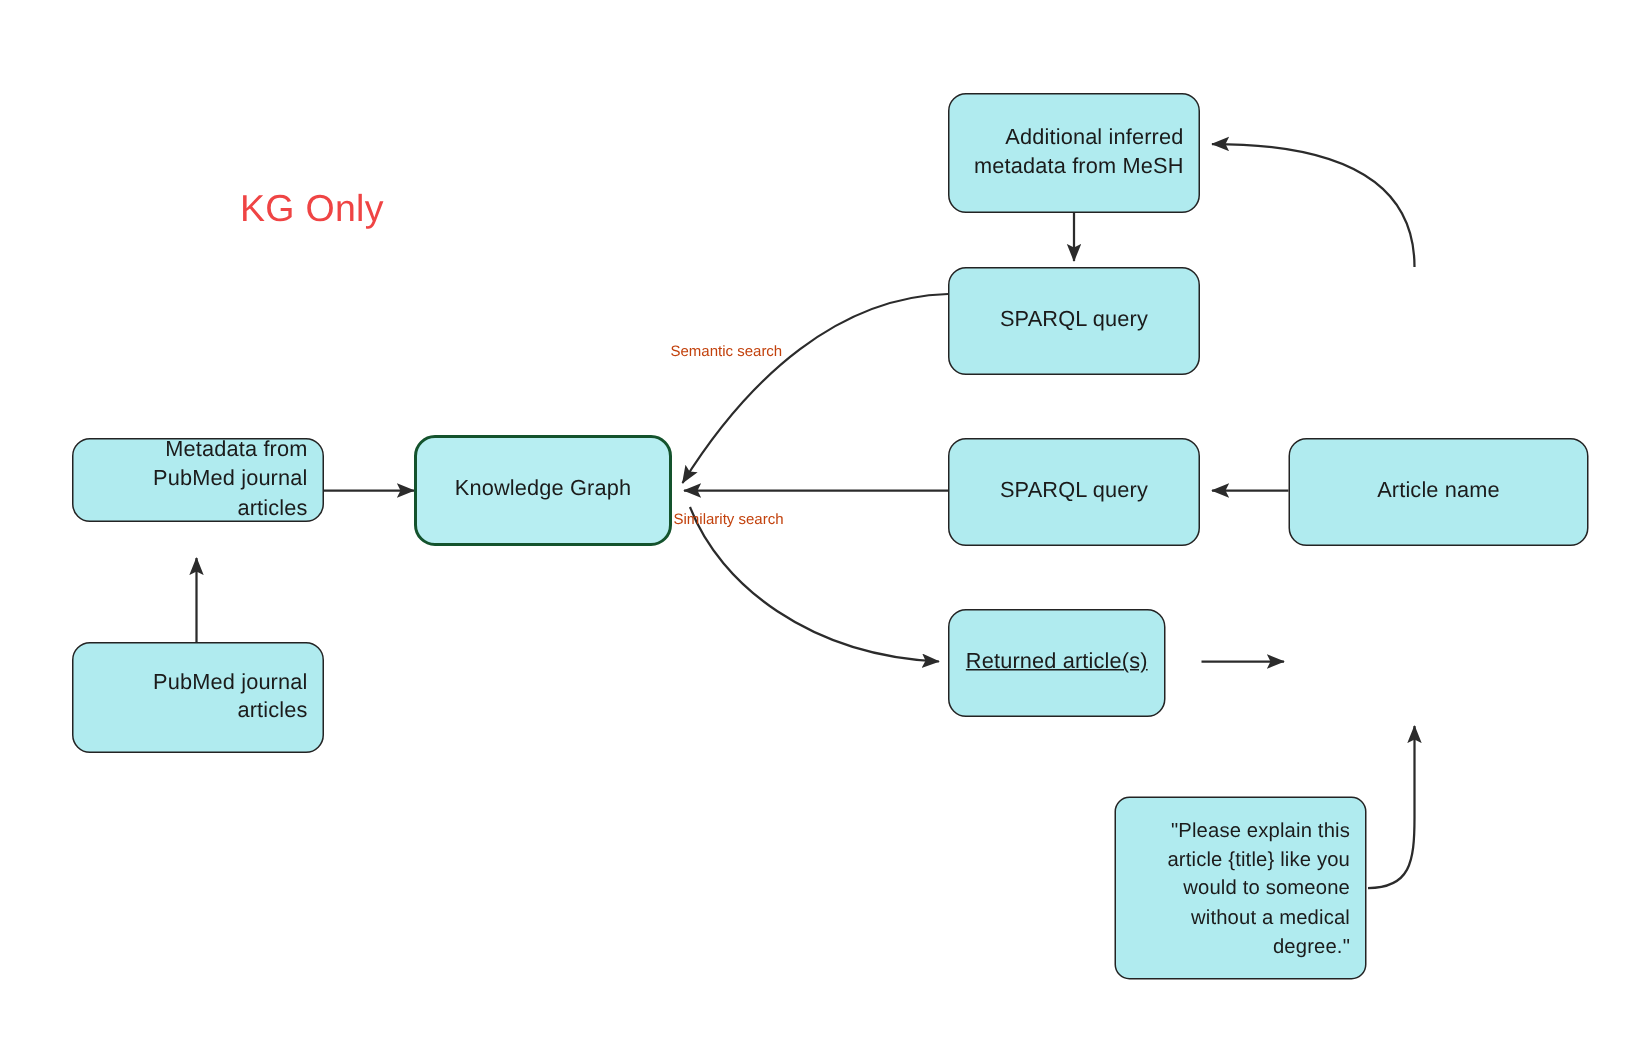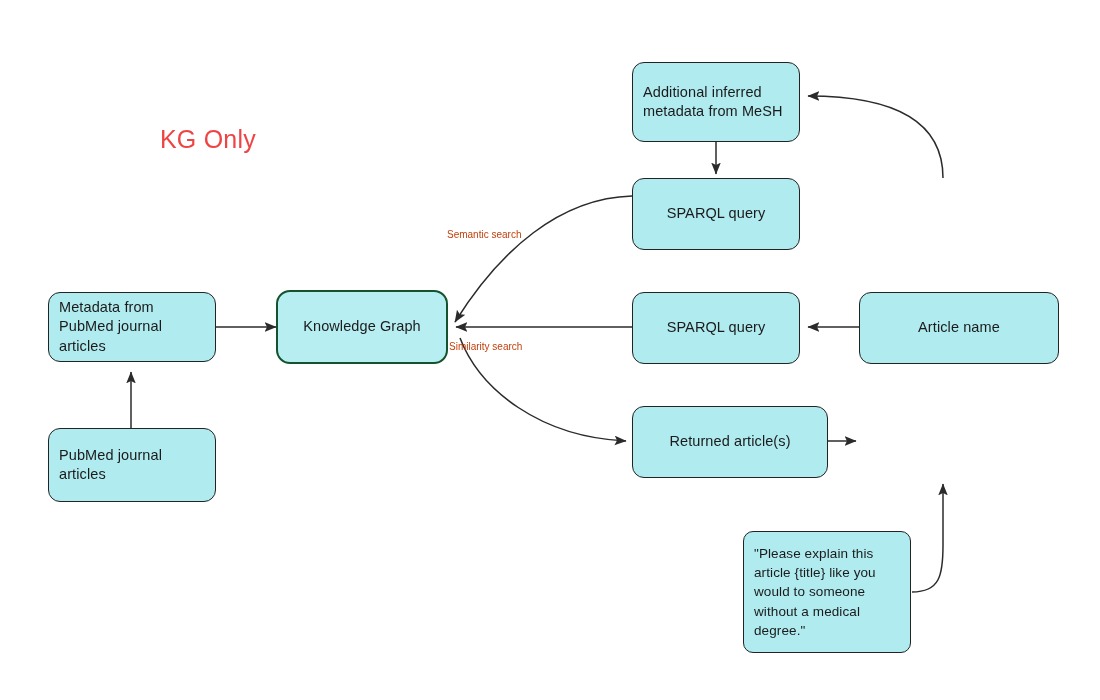--- a/index.html
+++ b/index.html
@@ -26,21 +26,21 @@
     width: 1100px;
     height: 700px;
     pointer-events: none;
   }
   .node {
     position: absolute;
     box-sizing: border-box;
     display: flex;
     align-items: center;
     justify-content: center;
-    text-align: left;
+    text-align: right;
     background: #b0ebef;
     border: 1.6px solid #232323;
     border-radius: 12px;
     color: #1b1b1b;
     font-size: 14.5px;
     line-height: 1.32;
     padding: 14px 10px;
     letter-spacing: 0.1px;
   }
   .node.highlight-kg {
@@ -108,21 +108,21 @@
   <div class="diagram-title" style="left:160px; top:125px;">KG Only</div>
 
   <div class="node prompt" style="left:743px; top:531px; width:168px; height:122px;">
     <span>"Please explain this article {title} like you would to someone without a medical degree."</span>
   </div>
 
   <div class="node" style="left:48px; top:428px; width:168px; height:74px;">
     <span>PubMed journal articles</span>
   </div>
 
-  <div class="node" style="left:48px; top:292px; width:168px; height:70px;">
+  <div class="node" style="left:48px; top:292px; width:168px; height:56px;">
     <span>Metadata from PubMed journal articles</span>
   </div>
 
   <div class="node highlight-kg" style="left:276px; top:290px; width:172px; height:74px;">
     <span>Knowledge Graph</span>
   </div>
 
   <div class="node" style="left:632px; top:62px; width:168px; height:80px;">
     <span>Additional inferred metadata from MeSH</span>
   </div>
@@ -133,21 +133,21 @@
 
 
   <div class="node" style="left:632px; top:292px; width:168px; height:72px;">
     <span>SPARQL query</span>
   </div>
 
   <div class="node" style="left:859px; top:292px; width:200px; height:72px;">
     <span>Article name</span>
   </div>
 
-  <div class="node" style="left:632px; top:406px; width:196px; height:72px;">
+  <div class="node" style="left:632px; top:406px; width:145px; height:72px;text-decoration:underline;">
     <span>Returned article(s)</span>
   </div>
 
 
   <div class="edge-label" style="left:447px; top:229px;">Semantic search</div>
 
   <div class="edge-label" style="left:449px; top:341px;">Similarity search</div>
 
 </div>
 

